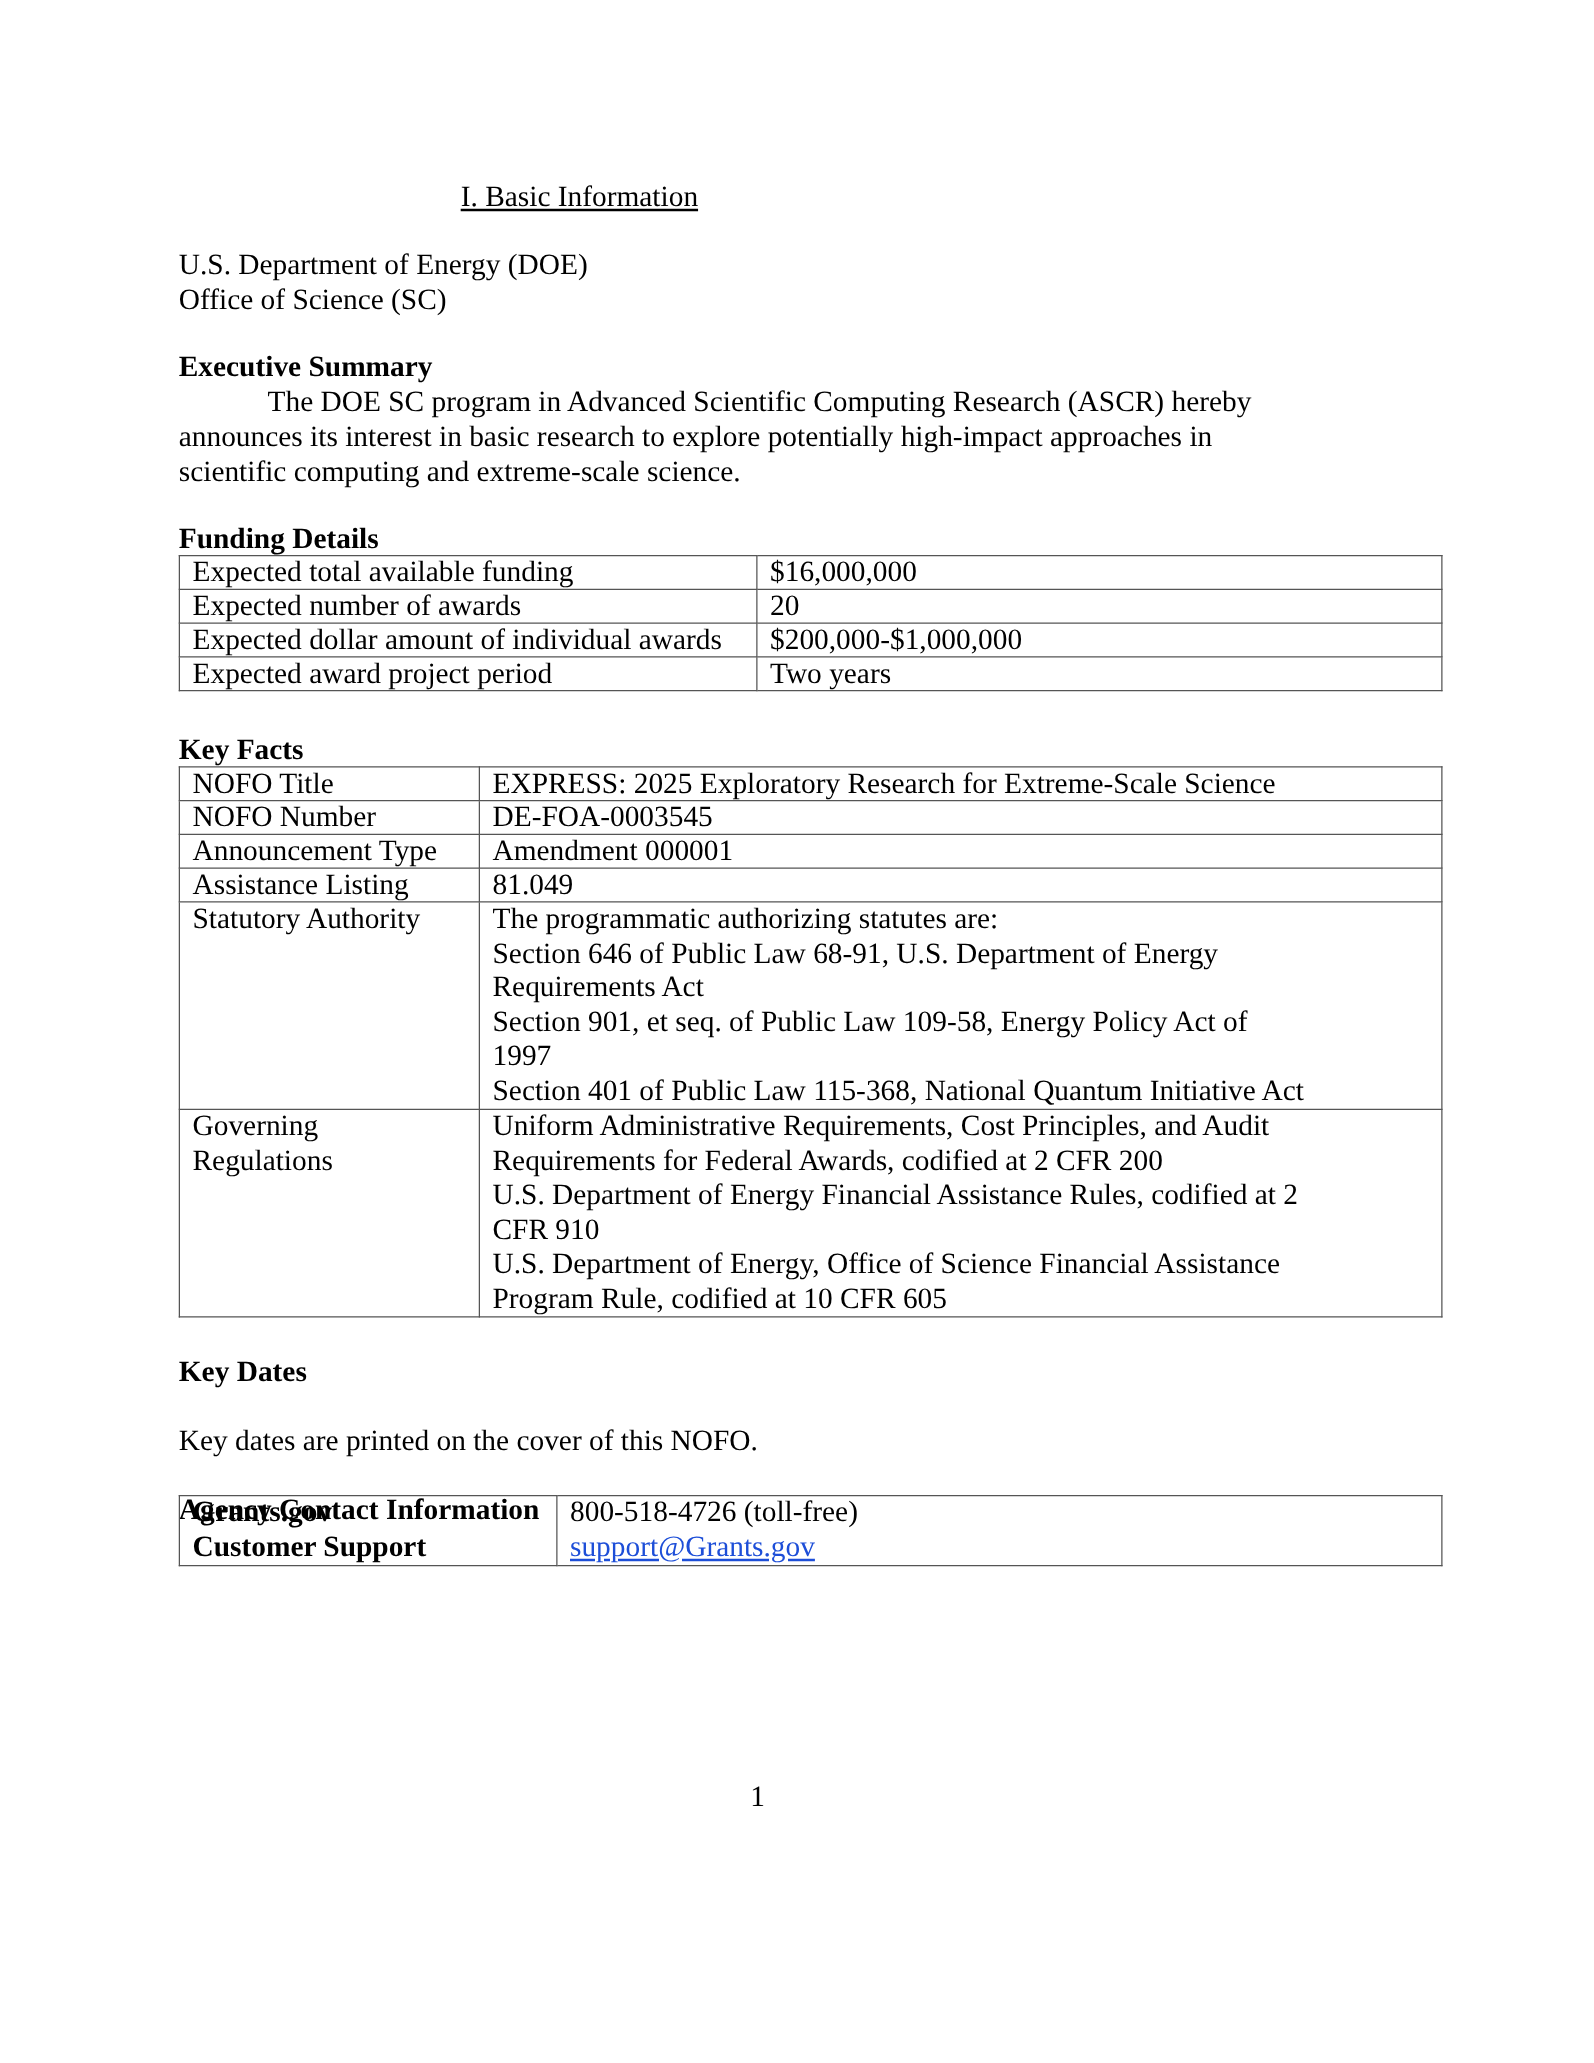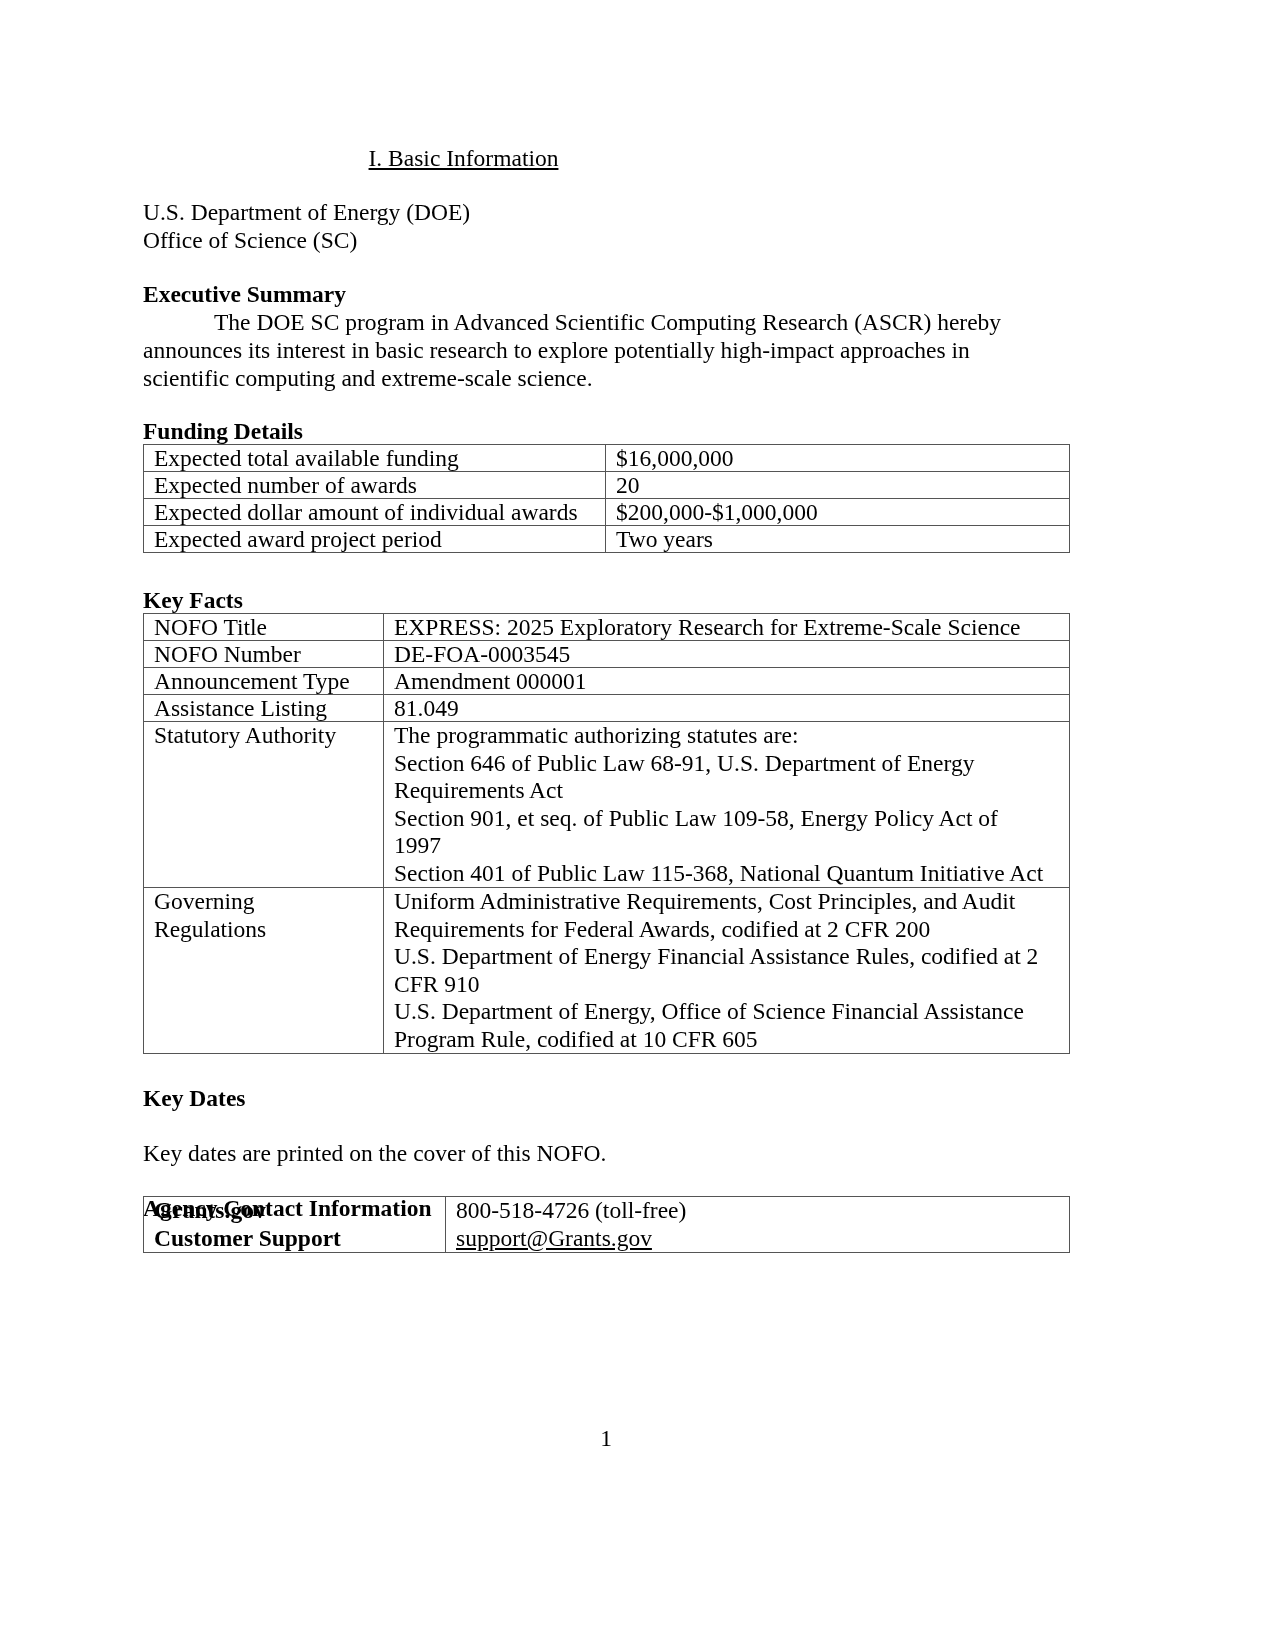--- a/index.html
+++ b/index.html
@@ -2,25 +2,25 @@
 <html><head>
 <meta charset="utf-8">
 <style>
   html, body { margin: 0; padding: 0; background: #ffffff; }
   body { width: 1275px; height: 1650px; position: relative; font-family: "Liberation Serif", serif; color: #000; font-size: 23.5px; }
   .page { position: absolute; left: 143px; top: 0; width: 927px; }
   .title { position: absolute; left: 0; width: 927px; top: 144px; text-align: center; font-weight: normal; text-decoration: underline; line-height: 28px; }
   .line { position: absolute; left: 0; white-space: nowrap; line-height: 28px; }
   .bold { font-weight: bold; }
   .indent { padding-left: 71px; }
-  table { border-collapse: collapse; position: absolute; left: 0; width: 927px; }
+  table { border-collapse: collapse; position: absolute; left: 0; width: 1011px; }
   td { border: 1.5px solid #555; vertical-align: top; padding: 0 10px; line-height: 27.5px; font-size: 23.5px; }
   td.tight { line-height: 26px; }
   .cell-line { display: block; white-space: nowrap; }
-  a { color: #000000; text-decoration: underline; }
+  a { color: #1d4ed8; text-decoration: underline; }
   .pagenum { position: absolute; left: 0; width: 1212px; top: 1424px; text-align: center; line-height: 28px; }
 </style>
 </head>
 <body>
 
 <div class="title">I. Basic Information</div>
 
 <div class="page">
 
   <div class="line" style="top:198px">U.S. Department of Energy (DOE)</div>

